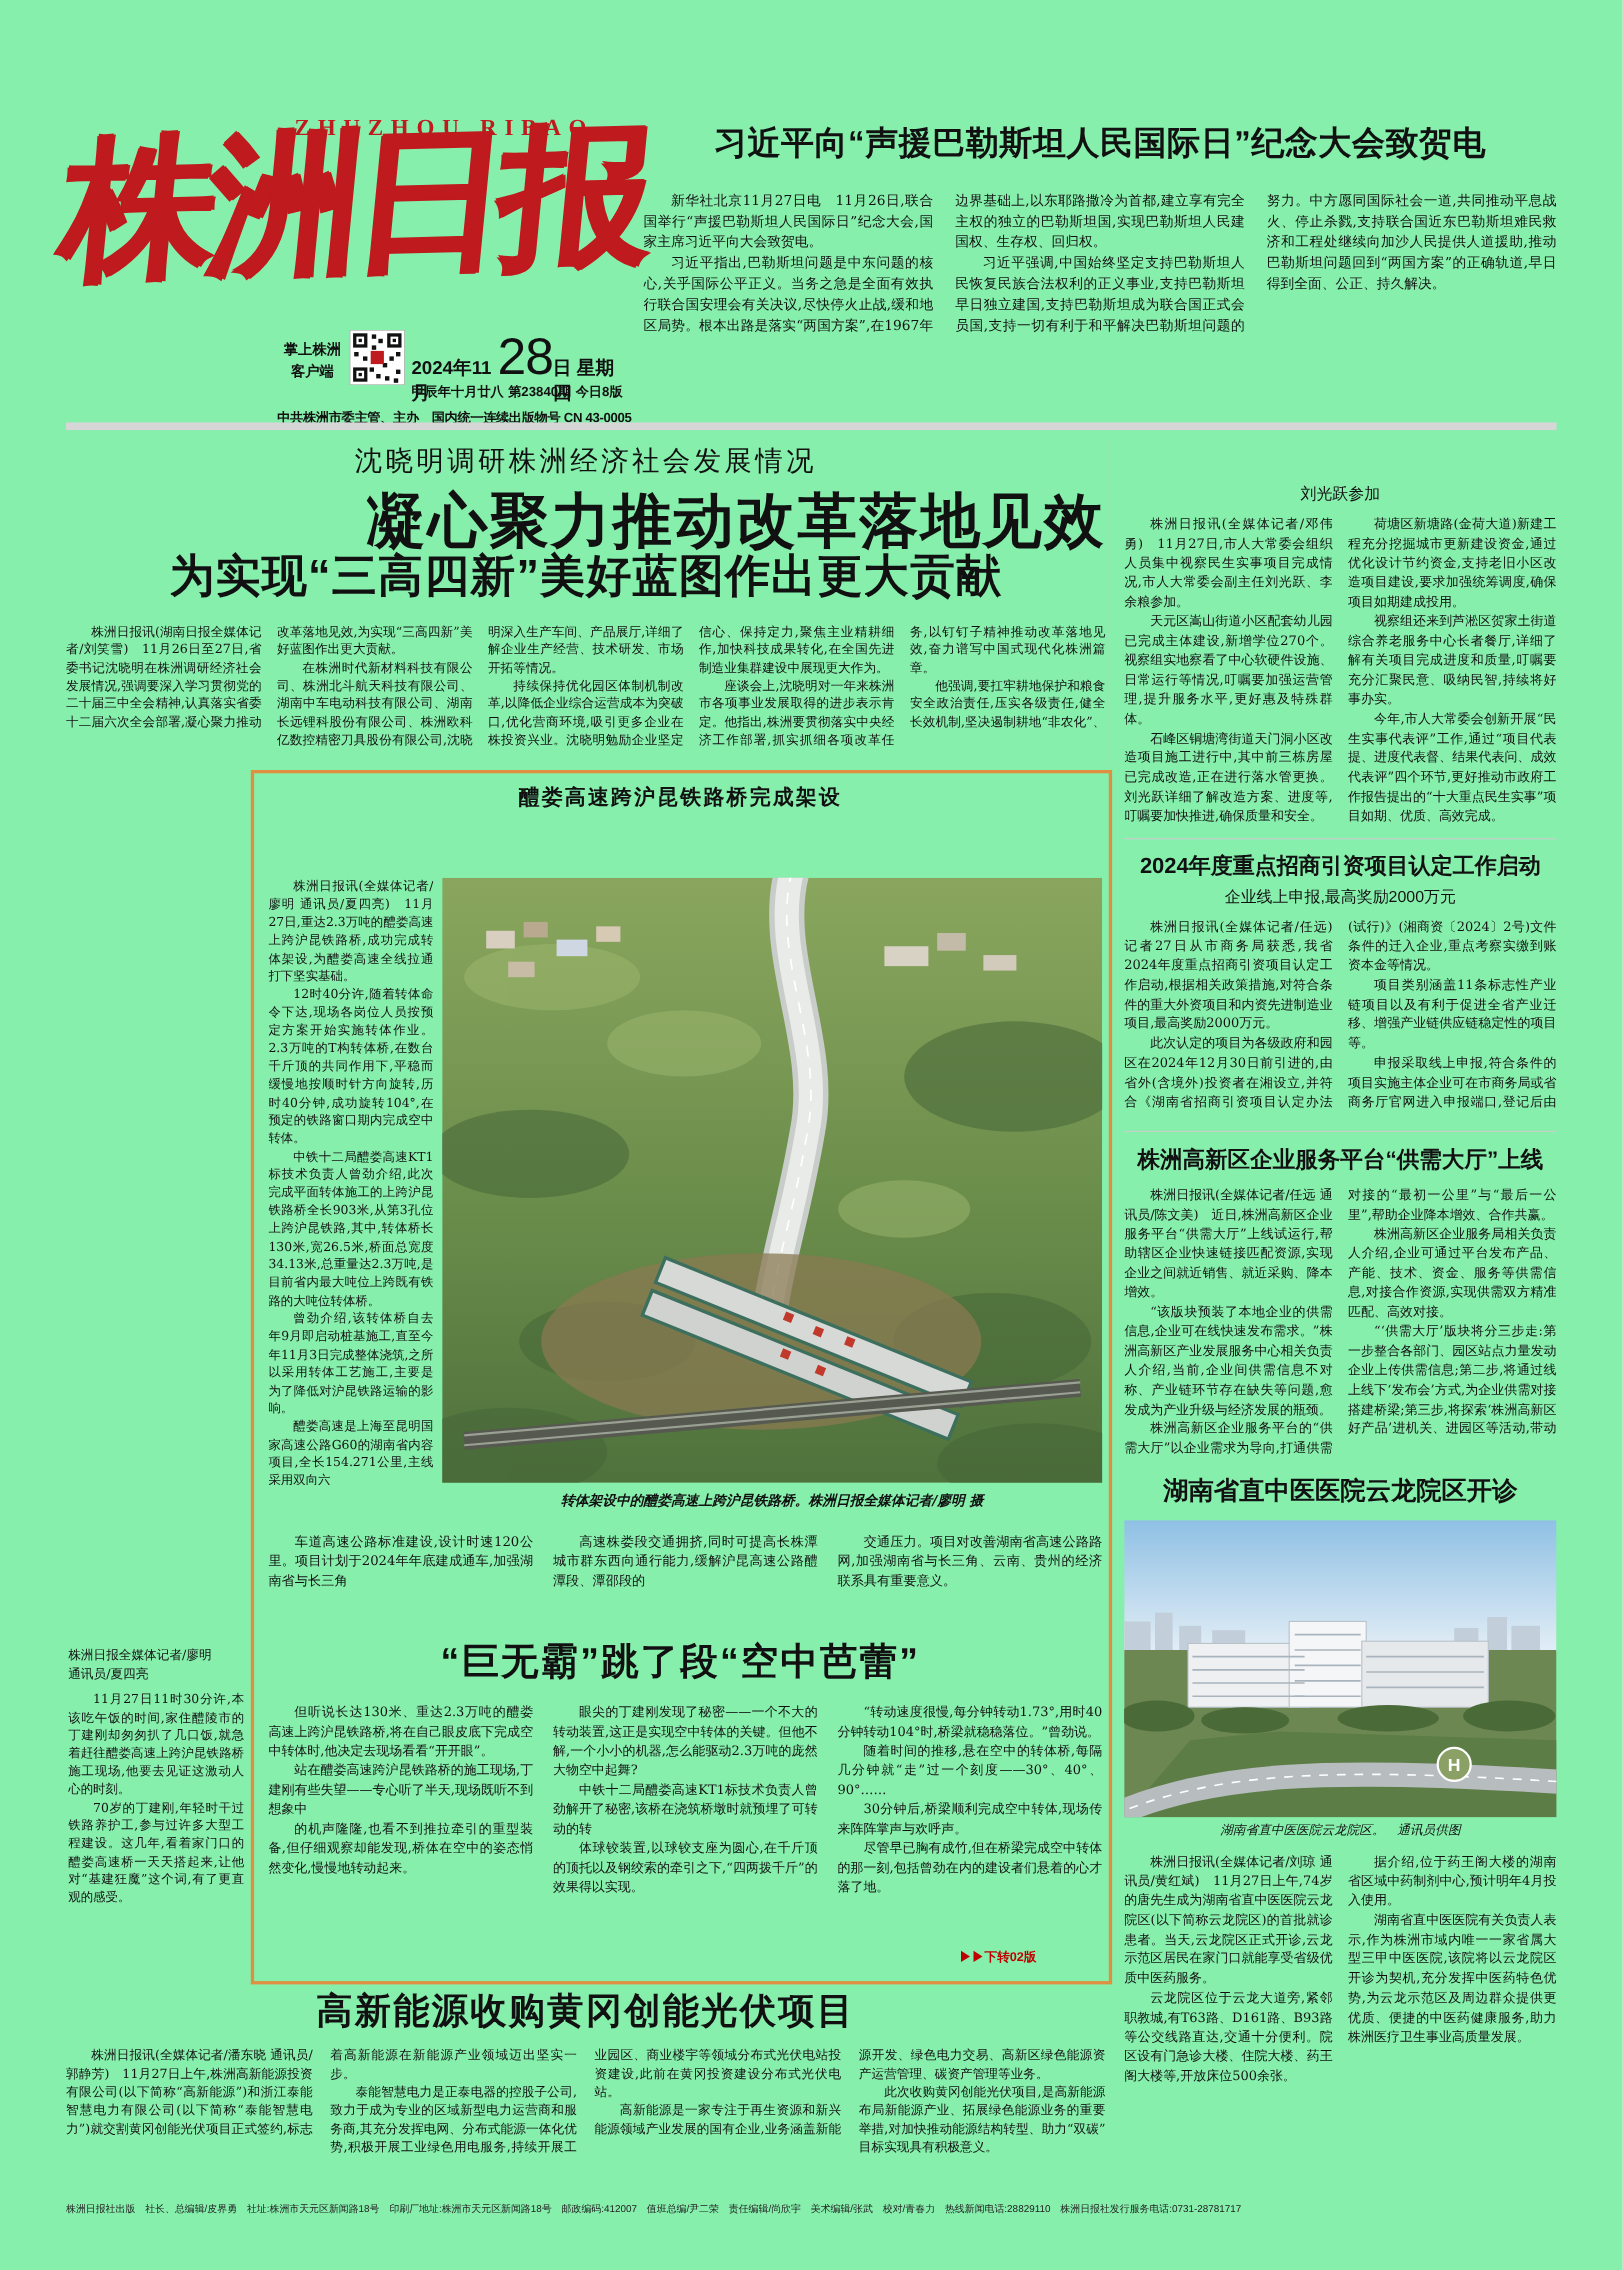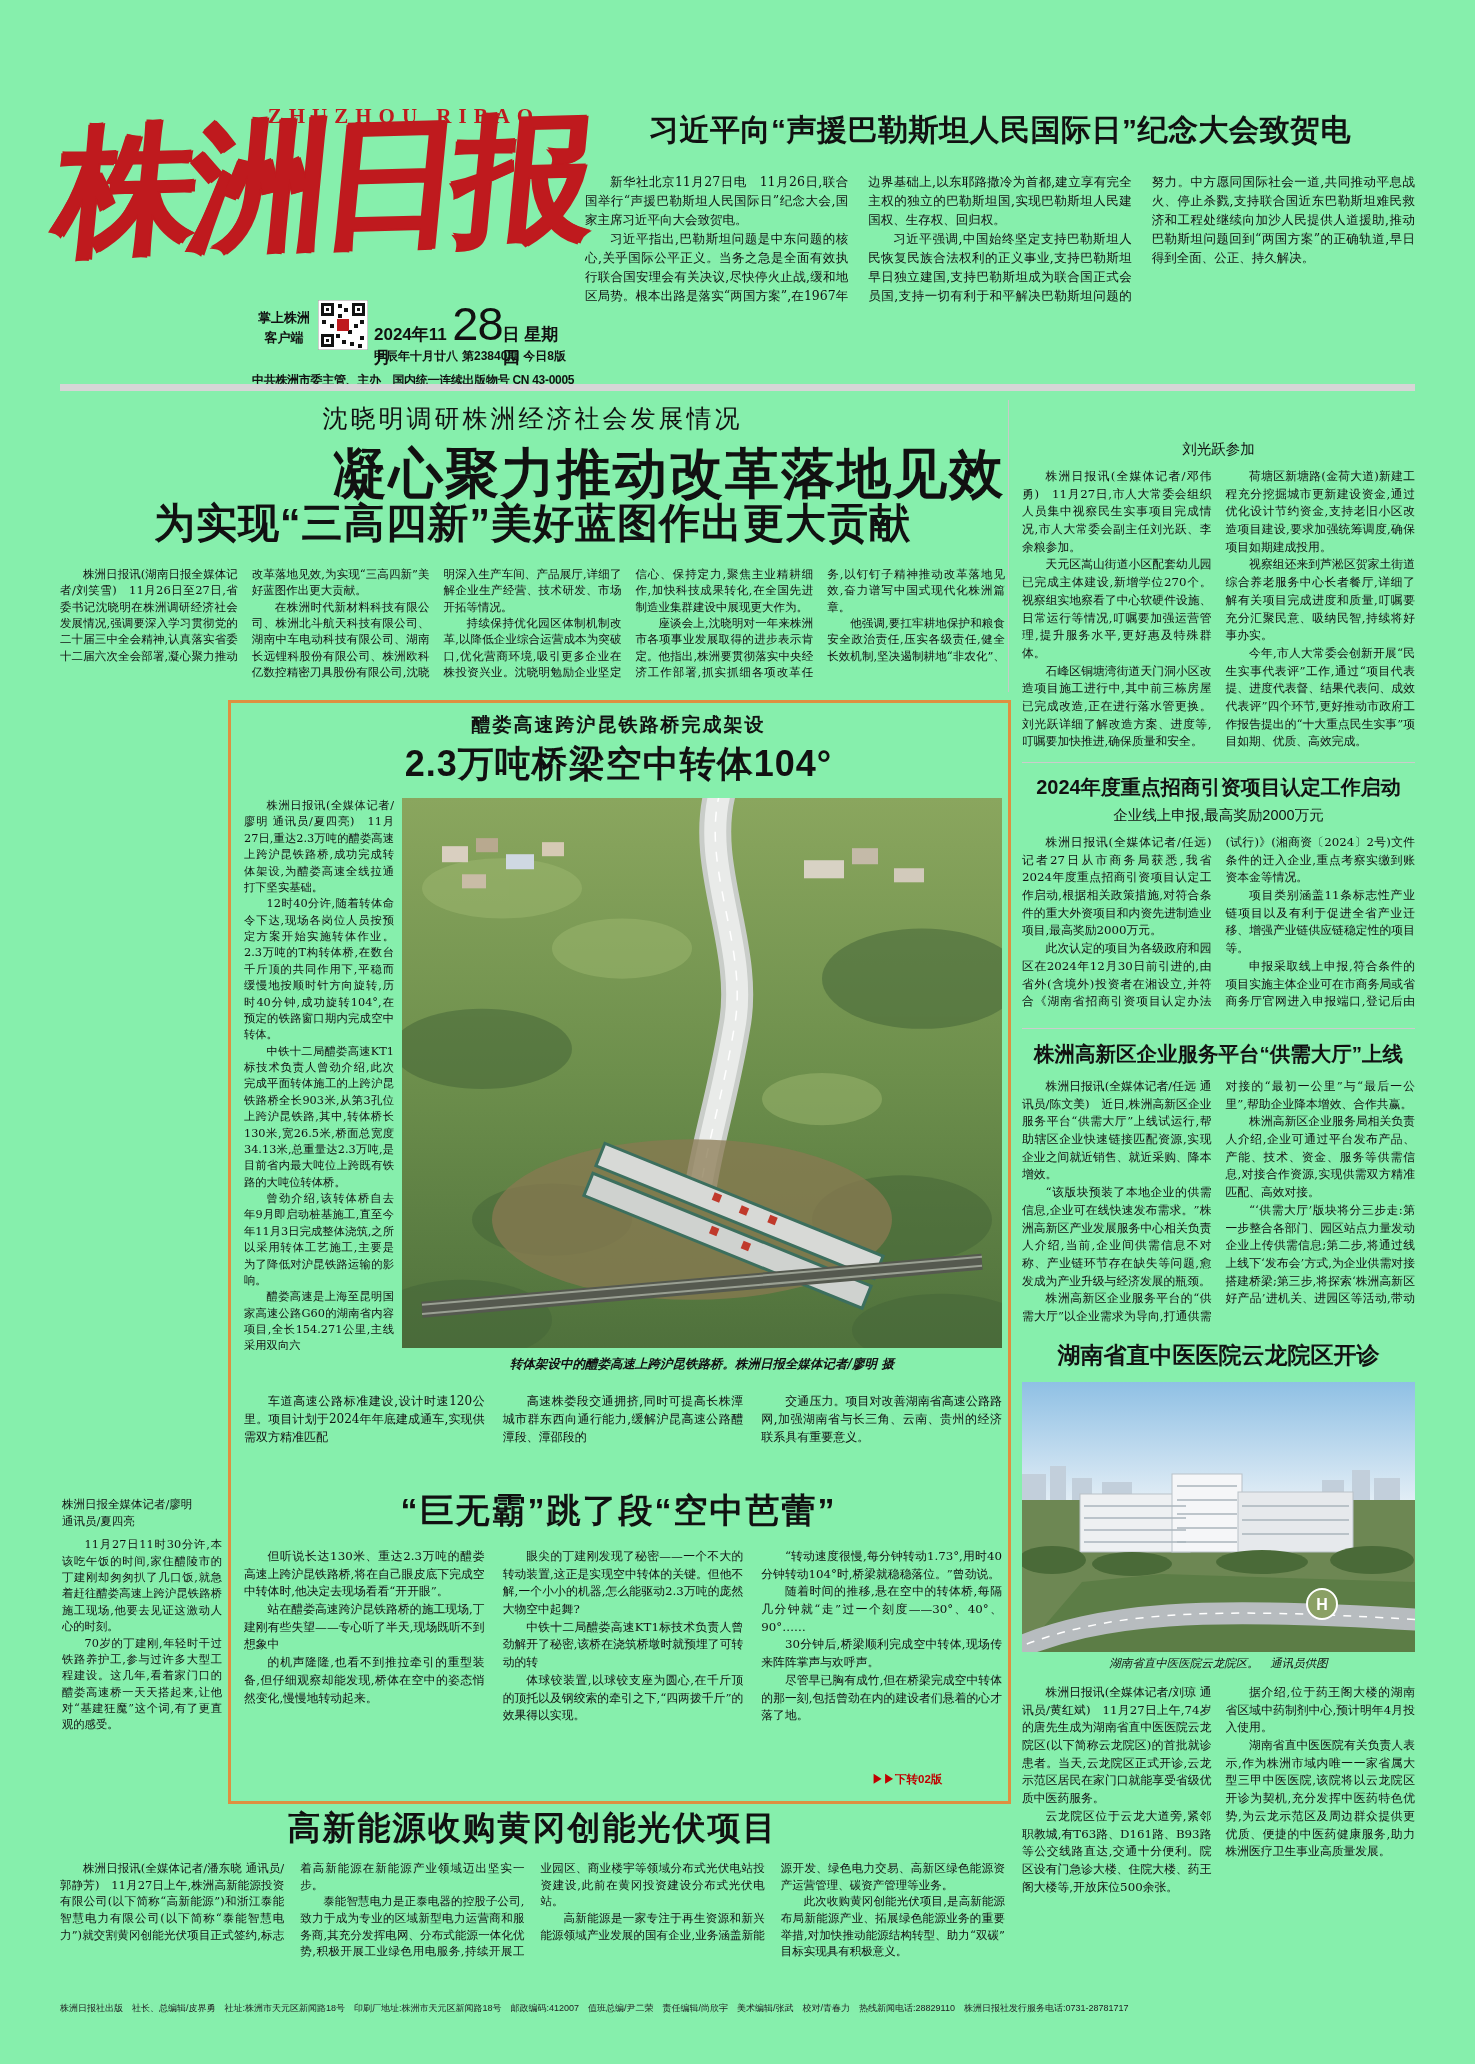--- a/index.html
+++ b/index.html
@@ -231,21 +231,20 @@
   <div class="abs hosp-cap">湖南省直中医医院云龙院区。　通讯员供图</div>
   <div class="abs rail-body" style="top:1684px;height:314px;">
       <p>株洲日报讯(全媒体记者/刘琼 通讯员/黄红斌)　11月27日上午,74岁的唐先生成为湖南省直中医医院云龙院区(以下简称云龙院区)的首批就诊患者。当天,云龙院区正式开诊,云龙示范区居民在家门口就能享受省级优质中医药服务。</p>
       <p>云龙院区位于云龙大道旁,紧邻职教城,有T63路、D161路、B93路等公交线路直达,交通十分便利。院区设有门急诊大楼、住院大楼、药王阁大楼等,开放床位500余张。</p>
       <p>据介绍,位于药王阁大楼的湖南省区域中药制剂中心,预计明年4月投入使用。</p>
       <p>湖南省直中医医院有关负责人表示,作为株洲市域内唯一一家省属大型三甲中医医院,该院将以云龙院区开诊为契机,充分发挥中医药特色优势,为云龙示范区及周边群众提供更优质、便捷的中医药健康服务,助力株洲医疗卫生事业高质量发展。</p>
     </div>
 
   <div class="abs frame"></div>
   <div class="abs bf-kicker sans">醴娄高速跨沪昆铁路桥完成架设</div>
-  <h1 class="abs bf-h">2.3万吨桥梁空中转体104°</h1>
   <div class="abs bf-left">
       <p>株洲日报讯(全媒体记者/廖明 通讯员/夏四亮)　11月27日,重达2.3万吨的醴娄高速上跨沪昆铁路桥,成功完成转体架设,为醴娄高速全线拉通打下坚实基础。</p>
       <p>12时40分许,随着转体命令下达,现场各岗位人员按预定方案开始实施转体作业。2.3万吨的T构转体桥,在数台千斤顶的共同作用下,平稳而缓慢地按顺时针方向旋转,历时40分钟,成功旋转104°,在预定的铁路窗口期内完成空中转体。</p>
       <p>中铁十二局醴娄高速KT1标技术负责人曾劲介绍,此次完成平面转体施工的上跨沪昆铁路桥全长903米,从第3孔位上跨沪昆铁路,其中,转体桥长130米,宽26.5米,桥面总宽度34.13米,总重量达2.3万吨,是目前省内最大吨位上跨既有铁路的大吨位转体桥。</p>
       <p>曾劲介绍,该转体桥自去年9月即启动桩基施工,直至今年11月3日完成整体浇筑,之所以采用转体工艺施工,主要是为了降低对沪昆铁路运输的影响。</p>
       <p>醴娄高速是上海至昆明国家高速公路G60的湖南省内容项目,全长154.271公里,主线采用双向六</p>
     </div>
 
   <svg class="abs bridge-photo" viewBox="0 0 600 548" preserveAspectRatio="none">
     <defs>
@@ -294,21 +293,21 @@
           <rect x="345" y="436" width="8" height="8"></rect>
       </g>
     </g>
     <path d="M20,510 L580,462" stroke="#55594f" stroke-width="16" fill="none"></path>
     <path d="M20,505 L580,457" stroke="#9aa093" stroke-width="2" fill="none"></path>
     <path d="M20,514 L580,466" stroke="#9aa093" stroke-width="2" fill="none"></path>
   </svg>
 
   <div class="abs bf-cap">转体架设中的醴娄高速上跨沪昆铁路桥。株洲日报全媒体记者/廖明 摄</div>
   <div class="abs bf-bottom">
-      <p>车道高速公路标准建设,设计时速120公里。项目计划于2024年年底建成通车,实现供需双方精准匹配</p>
+      <p>车道高速公路标准建设,设计时速120公里。项目计划于2024年年底建成通车,加强湖南省与长三角</p>
       <p>高速株娄段交通拥挤,同时可提高长株潭城市群东西向通行能力,缓解沪昆高速公路醴潭段、潭邵段的</p>
       <p>交通压力。项目对改善湖南省高速公路路网,加强湖南省与长三角、云南、贵州的经济联系具有重要意义。</p>
     </div>
 
   <h1 class="abs bl-h">“巨无霸”跳了段“空中芭蕾”</h1>
 
   <div class="abs bl-out">
     <div class="byline">
         <p>株洲日报全媒体记者/廖明</p>
         <p>通讯员/夏四亮</p>

